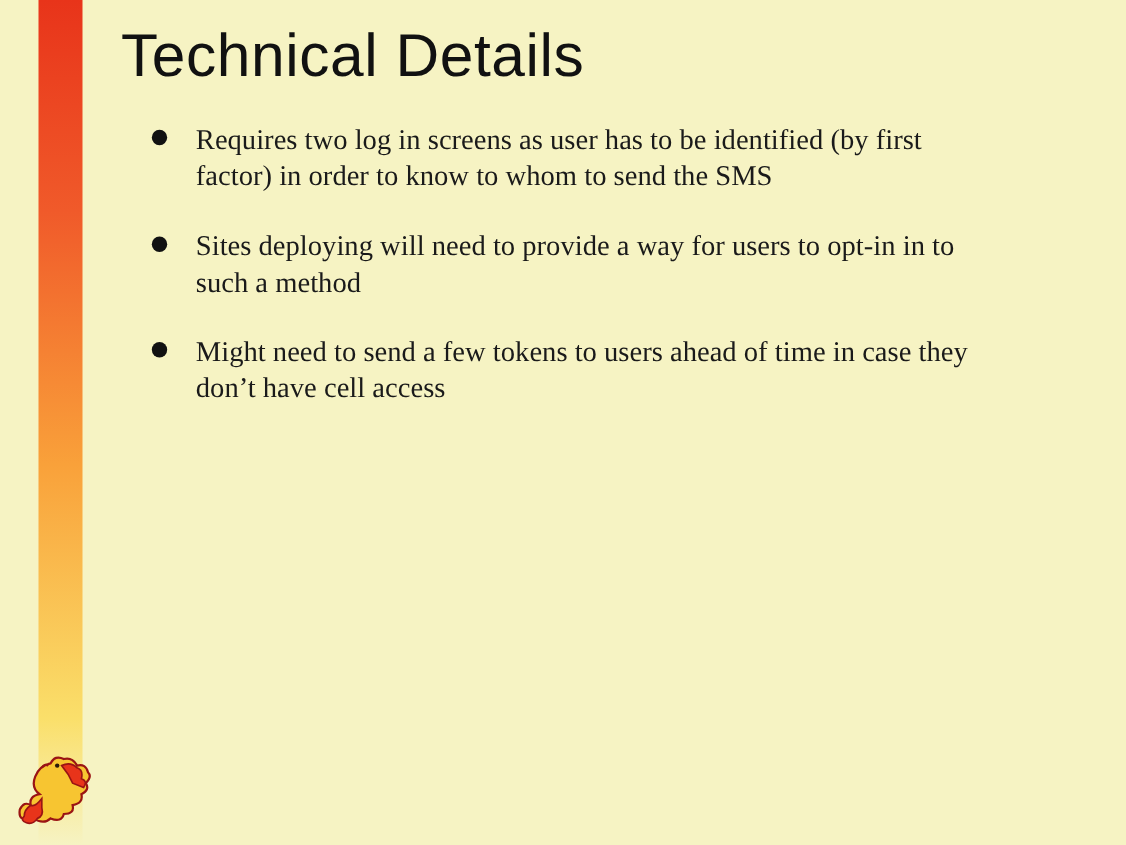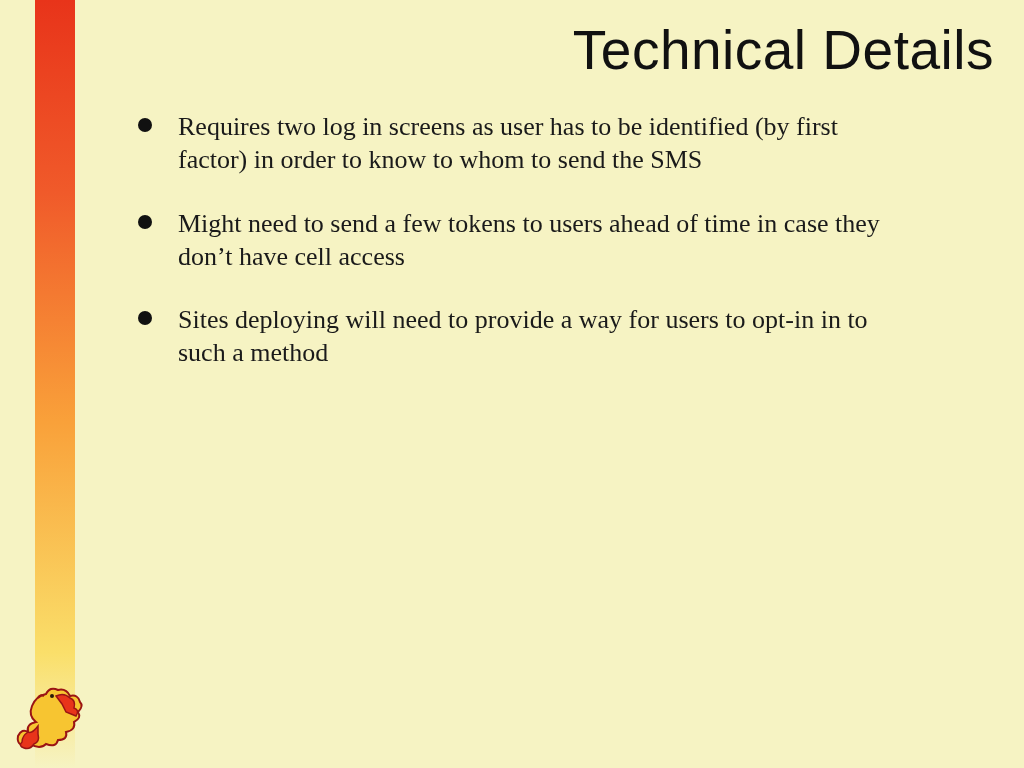--- a/index.html
+++ b/index.html
@@ -22,21 +22,21 @@
     .content {
       position: absolute;
       left: 100px;
       top: 18px;
       right: 30px;
     }
     h1.title {
       font-size: 55px;
       font-weight: 400;
       color: #111;
-      text-align: right;
+      text-align: left;
       letter-spacing: 0.5px;
       margin-bottom: 28px;
       margin-left: 10px;
     }
     ul.bullets {
       list-style: none;
       padding-left: 38px;
       font-family: Liberation Serif, serif;
     }
     ul.bullets li {
@@ -68,22 +68,22 @@
   </style>
 </head>
 <body>
 
 <div class="accent-bar"></div>
 
 <div class="content">
   <h1 class="title">Technical Details</h1>
   <ul class="bullets">
     <li>Requires two log in screens as user has to be identified (by first factor) in order to know to whom to send the SMS</li>
+    <li>Sites deploying will need to provide a way for users to opt-in in to such a method</li>
     <li>Might need to send a few tokens to users ahead of time in case they don’t have cell access</li>
-    <li>Sites deploying will need to provide a way for users to opt-in in to such a method</li>
   </ul>
 </div>
 
 <div class="logo">
   <svg viewBox="0 0 80 90" width="80" height="90">
     <path d="M 22 78 Q 8 82 10 70 Q 14 62 20 66 Q 18 58 28 56 Q 20 50 24 40 Q 28 30 38 28 Q 42 20 50 24 Q 58 22 62 30 Q 70 28 72 36 Q 76 40 70 46 Q 74 52 66 56 Q 68 64 58 66 Q 60 74 50 74 Q 48 82 38 78 Q 32 84 22 78 Z" fill="#f7c531" stroke="#9a1414" stroke-width="2"></path>
     <path d="M 48 30 Q 56 26 62 32 Q 68 34 66 42 Q 72 44 68 50 L 58 46 L 54 38 Z" fill="#e8341a" stroke="#9a1414" stroke-width="1.5"></path>
     <path d="M 30 60 Q 24 68 20 66 Q 14 70 14 76 Q 10 80 16 82 Q 22 84 26 78 Q 32 76 30 68 Z" fill="#e8341a" stroke="#9a1414" stroke-width="1.5"></path>
     <circle cx="44" cy="30" r="2" fill="#2a1a0a"></circle>
     <path d="M 36 30 Q 32 28 30 32" fill="none" stroke="#9a1414" stroke-width="2"></path>

